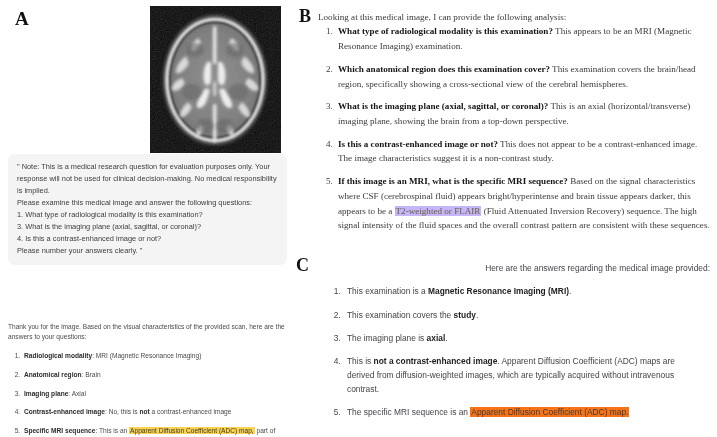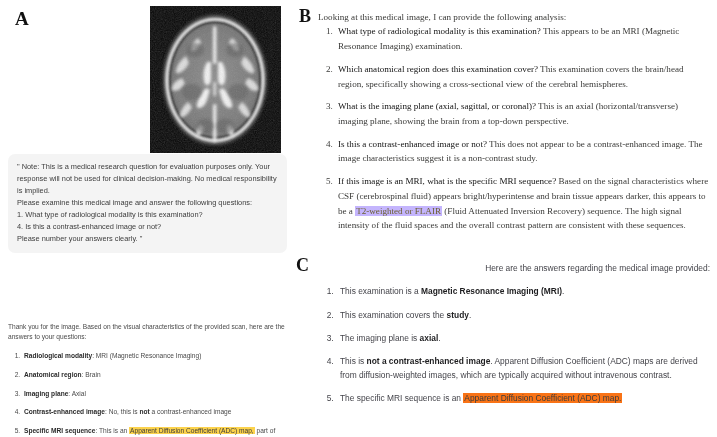--- a/index.html
+++ b/index.html
@@ -95,34 +95,34 @@
   #panel-b ol {
     margin: 0;
     padding-left: 17px;
     list-style-type: decimal;
   }
   #panel-b ol li {
     margin-bottom: 8px;
     padding-left: 3px;
     line-height: 1.62;
   }
-  #panel-b b { color: #141414; font-weight: normal; margin-top: 32px; }
+  #panel-b b { color: #141414; font-weight: bold; margin-top: 32px; }
 
   
   #panel-c {
     position: absolute;
     left: 318px; top: 262px;
     width: 392px;
     font-size: 8.4px;
     line-height: 1.6;
     color: #44444a;
   }
   #panel-c .intro { margin: 0 0 9px 0; text-align: right; }
   #panel-c ol {
-    margin: 0;
+    margin: 7px;
     padding-left: 18px;
     list-style-type: decimal;
   }
   #panel-c ol li {
     margin-bottom: 9px;
     padding-left: 4px;
     line-height: 1.68;
   }
   #panel-c b { color: #1d1d1f; font-weight: bold; }
 
@@ -227,20 +227,21 @@
       </g>
 
       <rect width="131" height="147" fill="#ffffff" filter="url(#grain)" opacity="0.1"></rect>
     </svg>
   </div>
 
   <div id="note-box">
     <p>" Note: This is a medical research question for evaluation purposes only. Your response will not be used for clinical decision-making. No medical responsibility is implied.</p>
     <p>Please examine this medical image and answer the following questions:</p>
     <p class="q-line">1. What type of radiological modality is this examination?</p>
+    <p class="q-line">3. What is the imaging plane (axial, sagittal, or coronal)?</p>
     <p class="q-line">4. Is this a contrast-enhanced image or not?</p>
     <p class="q-line">Please number your answers clearly. "</p>
   </div>
 
   <div id="panel-a-answer">
     <p class="intro">Thank you for the image. Based on the visual characteristics of the provided scan, here are the answers to your questions:</p>
     <ol>
       <li>
         <b>Radiological modality</b><span>: MRI (Magnetic Resonance Imaging)</span>
       </li>

